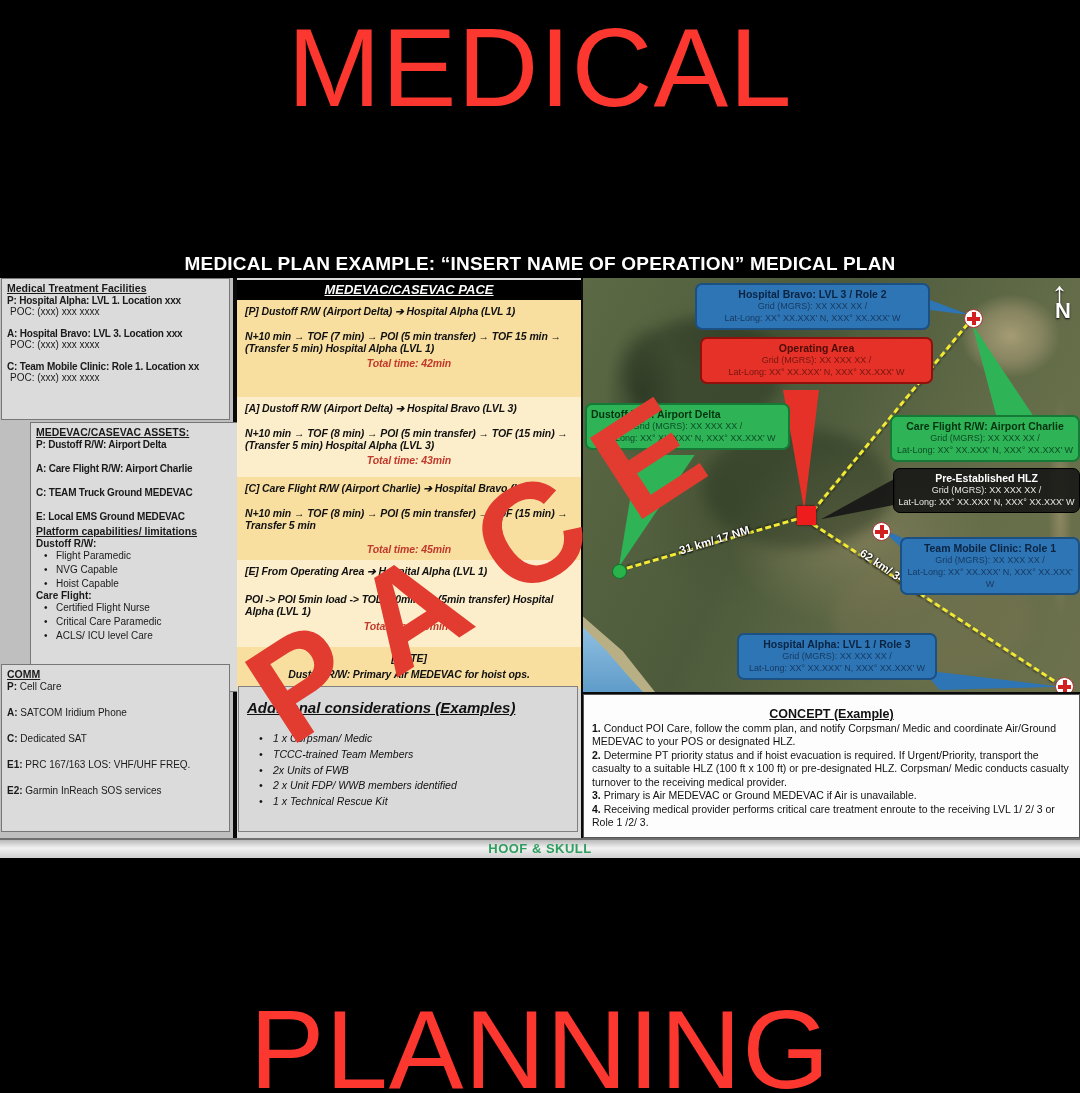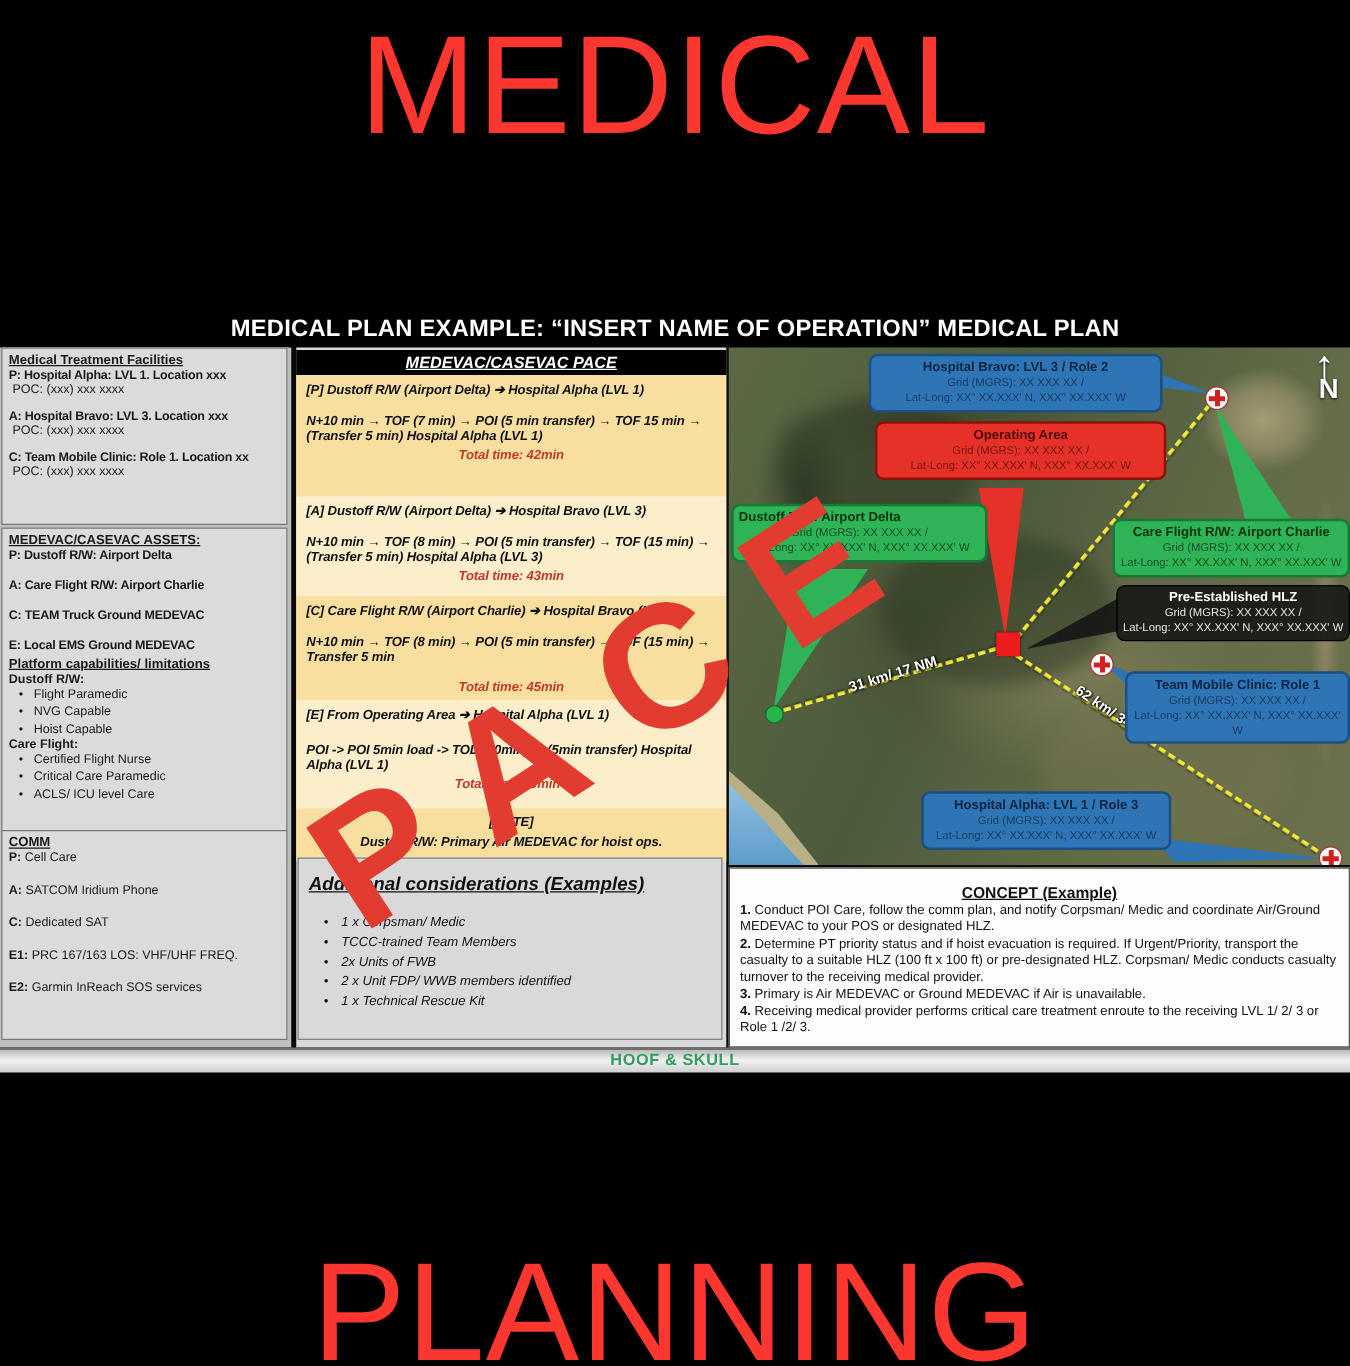--- a/index.html
+++ b/index.html
@@ -132,21 +132,21 @@
         <div class="mtf-entry">
           <div class="bold">A: Hospital Bravo: LVL 3. Location xxx</div>
           <div class="poc">POC: (xxx) xxx xxxx</div>
         </div>
         <div class="mtf-entry">
           <div class="bold">C: Team Mobile Clinic: Role 1.  Location xx</div>
           <div class="poc">POC: (xxx) xxx xxxx</div>
         </div>
       </section>
 
-      <section class="lbox" style="top:144px;height:270px;">
+      <section class="lbox" style="top:144px;height:270px;margin-left:29px;">
         <div class="h">MEDEVAC/CASEVAC ASSETS:</div>
         <div class="asset-line">P: Dustoff R/W: Airport Delta</div>
         <div class="asset-line">A: Care Flight R/W: Airport Charlie</div>
         <div class="asset-line">C:  TEAM Truck Ground MEDEVAC</div>
         <div class="asset-line" style="margin-bottom:3px;">E: Local EMS Ground MEDEVAC</div>
         <div class="h">Platform capabilities/ limitations</div>
         <div class="plat-group-title">Dustoff R/W:</div>
         <ul class="bullets">
           <li>Flight Paramedic</li>
           <li>NVG Capable</li>

